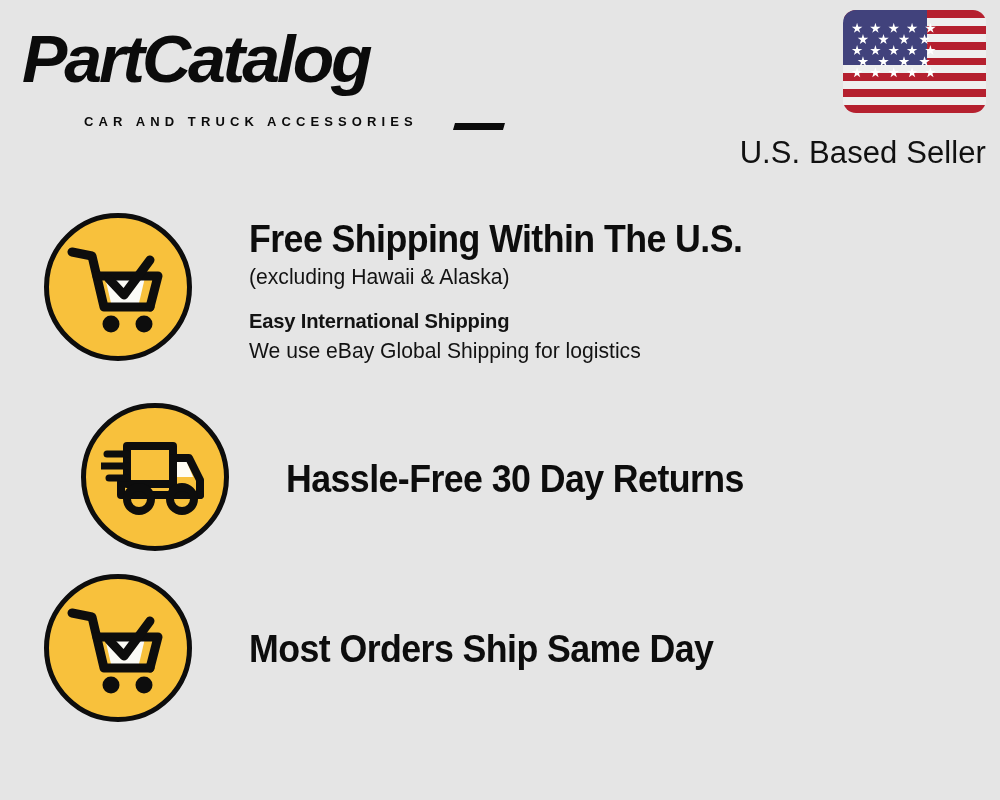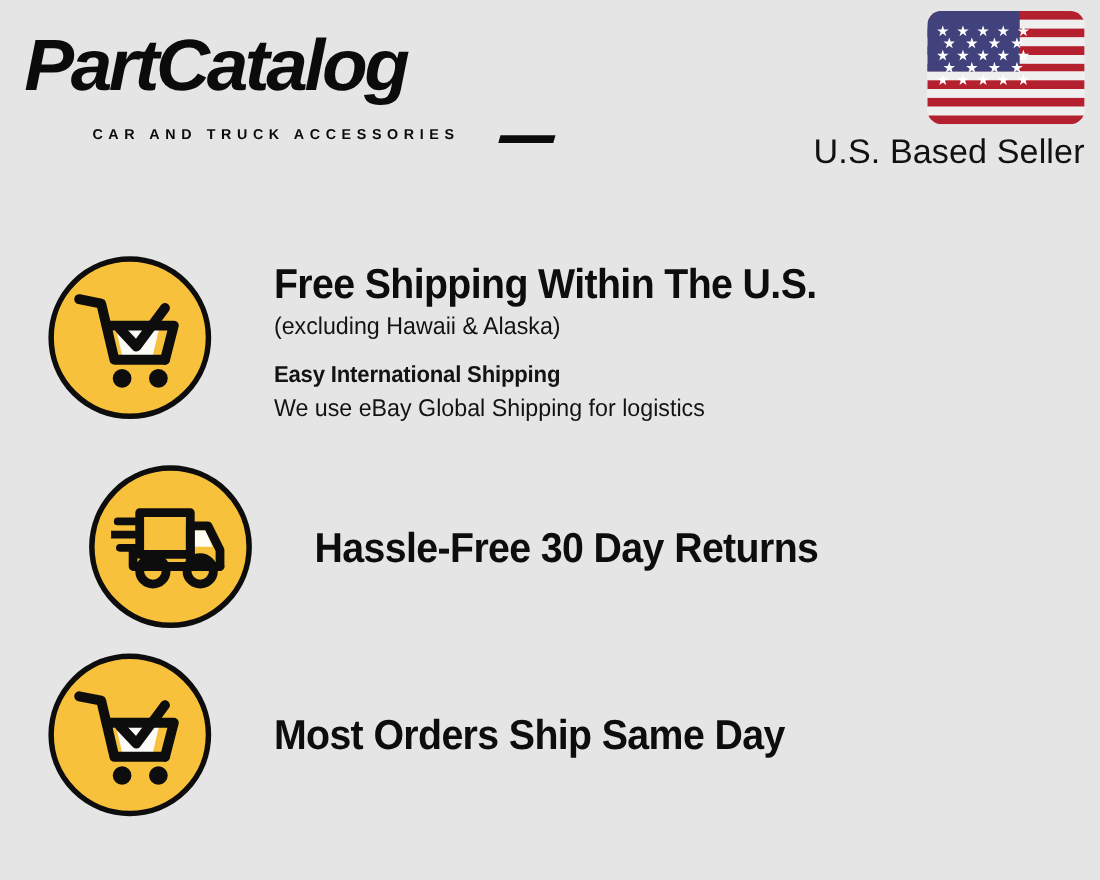--- a/index.html
+++ b/index.html
@@ -115,34 +115,34 @@
   .flag .star-row.offset {
     padding: 0 7%;
   }
   .flag .star {
     width: 11px;
     height: 11px;
     background: #ffffff;
     clip-path: polygon(50% 0%, 61% 35%, 98% 35%, 68% 57%, 79% 91%, 50% 70%, 21% 91%, 32% 57%, 2% 35%, 39% 35%);
   }
   .seller-badge-label {
-    margin-top: 2px;
+    margin-top: 18px;
     font-family: "Liberation Sans", "DejaVu Sans", sans-serif;
     font-size: 31px;
     font-weight: normal;
     color: #111111;
     letter-spacing: 0.1px;
     white-space: nowrap;
   }
 
   
   .features {
     position: absolute;
     left: 0;
-    top: 232px;
+    top: 212px;
     width: 1000px;
   }
   .feature-row {
     position: relative;
     display: flex;
     align-items: flex-start;
   }
   .feature-row.row-1 { height: 190px; }
   .feature-row.row-2 { height: 172px; padding-left: 37px; }
   .feature-row.row-3 { height: 170px; }

